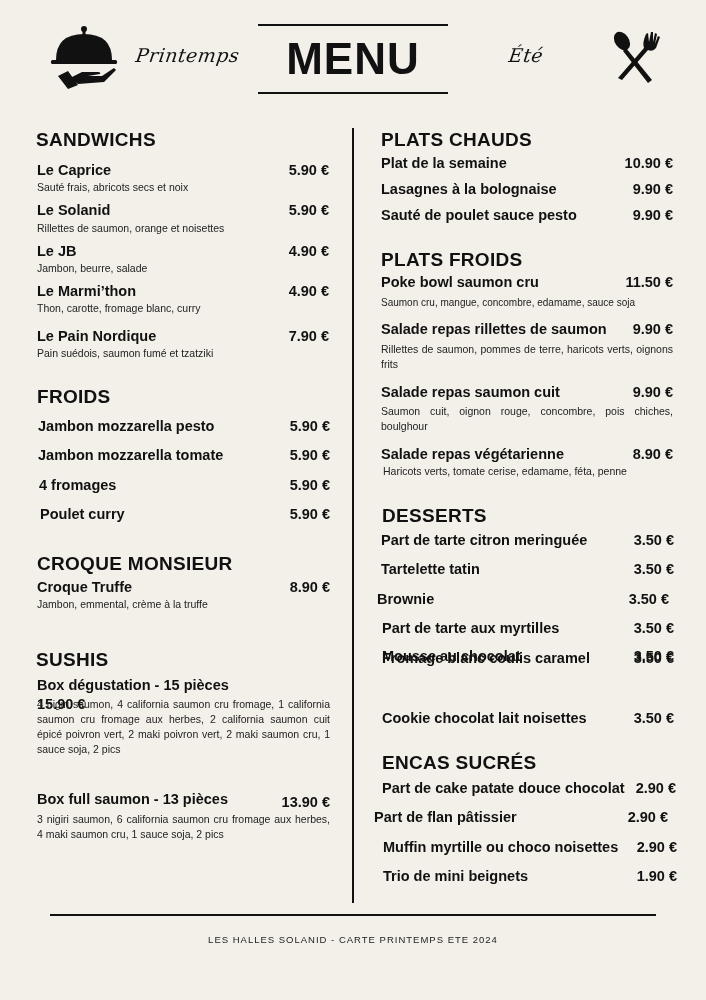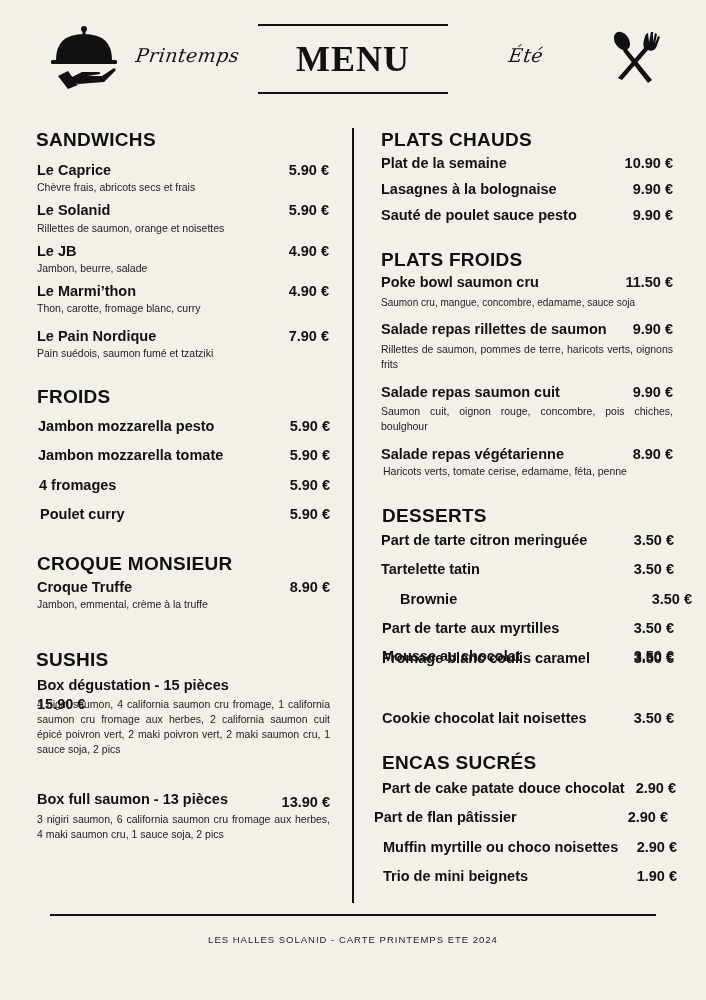--- a/index.html
+++ b/index.html
@@ -8,21 +8,21 @@
 
   .header-icon { position: absolute; }
   #cloche-icon { left: 48px; top: 20px; width: 72px; height: 72px; }
   #cutlery-icon { left: 608px; top: 28px; width: 56px; height: 56px; }
 
   .script { position: absolute; font-family: "DejaVu Serif", serif; font-style: italic; font-size: 19px; color: #111; letter-spacing: 0.5px; }
   #season-left { left: 136px; top: 44px; transform: skewX(-8deg); }
   #season-right { left: 509px; top: 44px; transform: skewX(-8deg); }
 
   .title-box { position: absolute; left: 258px; top: 24px; width: 190px; height: 70px; border-top: 2px solid #111; border-bottom: 2px solid #111; display: flex; align-items: center; justify-content: center; }
-  .title-box span { font-family: Liberation Serif, serif; font-weight: bold; font-size: 36px; letter-spacing: 1px; color: #111; line-height: 1; }
+  .title-box span { font-family: Liberation Sans, sans-serif; font-weight: bold; font-size: 44px; letter-spacing: 1px; color: #111; line-height: 1; }
 
   .vdivider { position: absolute; left: 352px; top: 128px; width: 2px; height: 775px; background: #111; }
   .hdivider { position: absolute; left: 50px; top: 914px; width: 606px; height: 2px; background: #111; }
   .footer { position: absolute; left: 0; width: 706px; top: 934px; text-align: center; font-size: 9.5px; letter-spacing: 1px; color: #222; }
 
   .section-title { position: absolute; font-weight: bold; font-size: 19px; letter-spacing: 0.3px; color: #111; }
   .row { position: absolute; display: flex; justify-content: space-between; align-items: baseline; }
   .name { font-weight: bold; font-size: 14.5px; color: #111; white-space: nowrap; }
   .price { font-weight: bold; font-size: 14.5px; color: #111; white-space: nowrap; }
   .desc { position: absolute; font-size: 10.5px; color: #222; line-height: 15px; }
@@ -56,21 +56,21 @@
 
 <div class="vdivider"></div>
 <div class="hdivider"></div>
 
 <div class="section-title" style="left:36px; top:129px;">SANDWICHS</div>
 
 <div class="row" style="left:37px; top:162px; width:292px;">
   <span class="name">Le Caprice</span>
   <span class="price">5.90 €</span>
 </div>
-<div class="desc" style="left:37px; top:180px; width:292px;">Chèvre frais, abricots secs et frais</div>
+<div class="desc" style="left:37px; top:180px; width:292px;">Sauté frais, abricots secs et noix</div>
 
 <div class="row" style="left:37px; top:202px; width:292px;">
   <span class="name">Le Solanid</span>
   <span class="price">5.90 €</span>
 </div>
 <div class="desc" style="left:37px; top:221px; width:292px;">Rillettes de saumon, orange et noisettes</div>
 
 <div class="row" style="left:37px; top:243px; width:292px;">
   <span class="name">Le JB</span>
   <span class="price">4.90 €</span>
@@ -174,21 +174,21 @@
 <div class="section-title" style="left:382px; top:505px;">DESSERTS</div>
 
 <div class="row" style="left:381px; top:532px; width:293px;align-items:flex-end;">
   <span class="name">Part de tarte citron meringuée</span>
   <span class="price">3.50 €</span>
 </div>
 <div class="row" style="left:381px; top:561px; width:293px;">
   <span class="name">Tartelette tatin</span>
   <span class="price">3.50 €</span>
 </div>
-<div class="row" style="left:400px; top:591px; width:292px;">
+<div class="row" style="left:377px; top:591px; width:292px;">
   <span class="name">Brownie</span>
   <span class="price">3.50 €</span>
 </div>
 <div class="row" style="left:382px; top:620px; width:292px;">
   <span class="name">Part de tarte aux myrtilles</span>
   <span class="price">3.50 €</span>
 </div>
 <div class="row" style="left:382px; top:650px; width:292px;">
   <span class="name">Fromage blanc coulis caramel</span>
   <span class="price">3.50 €</span>

